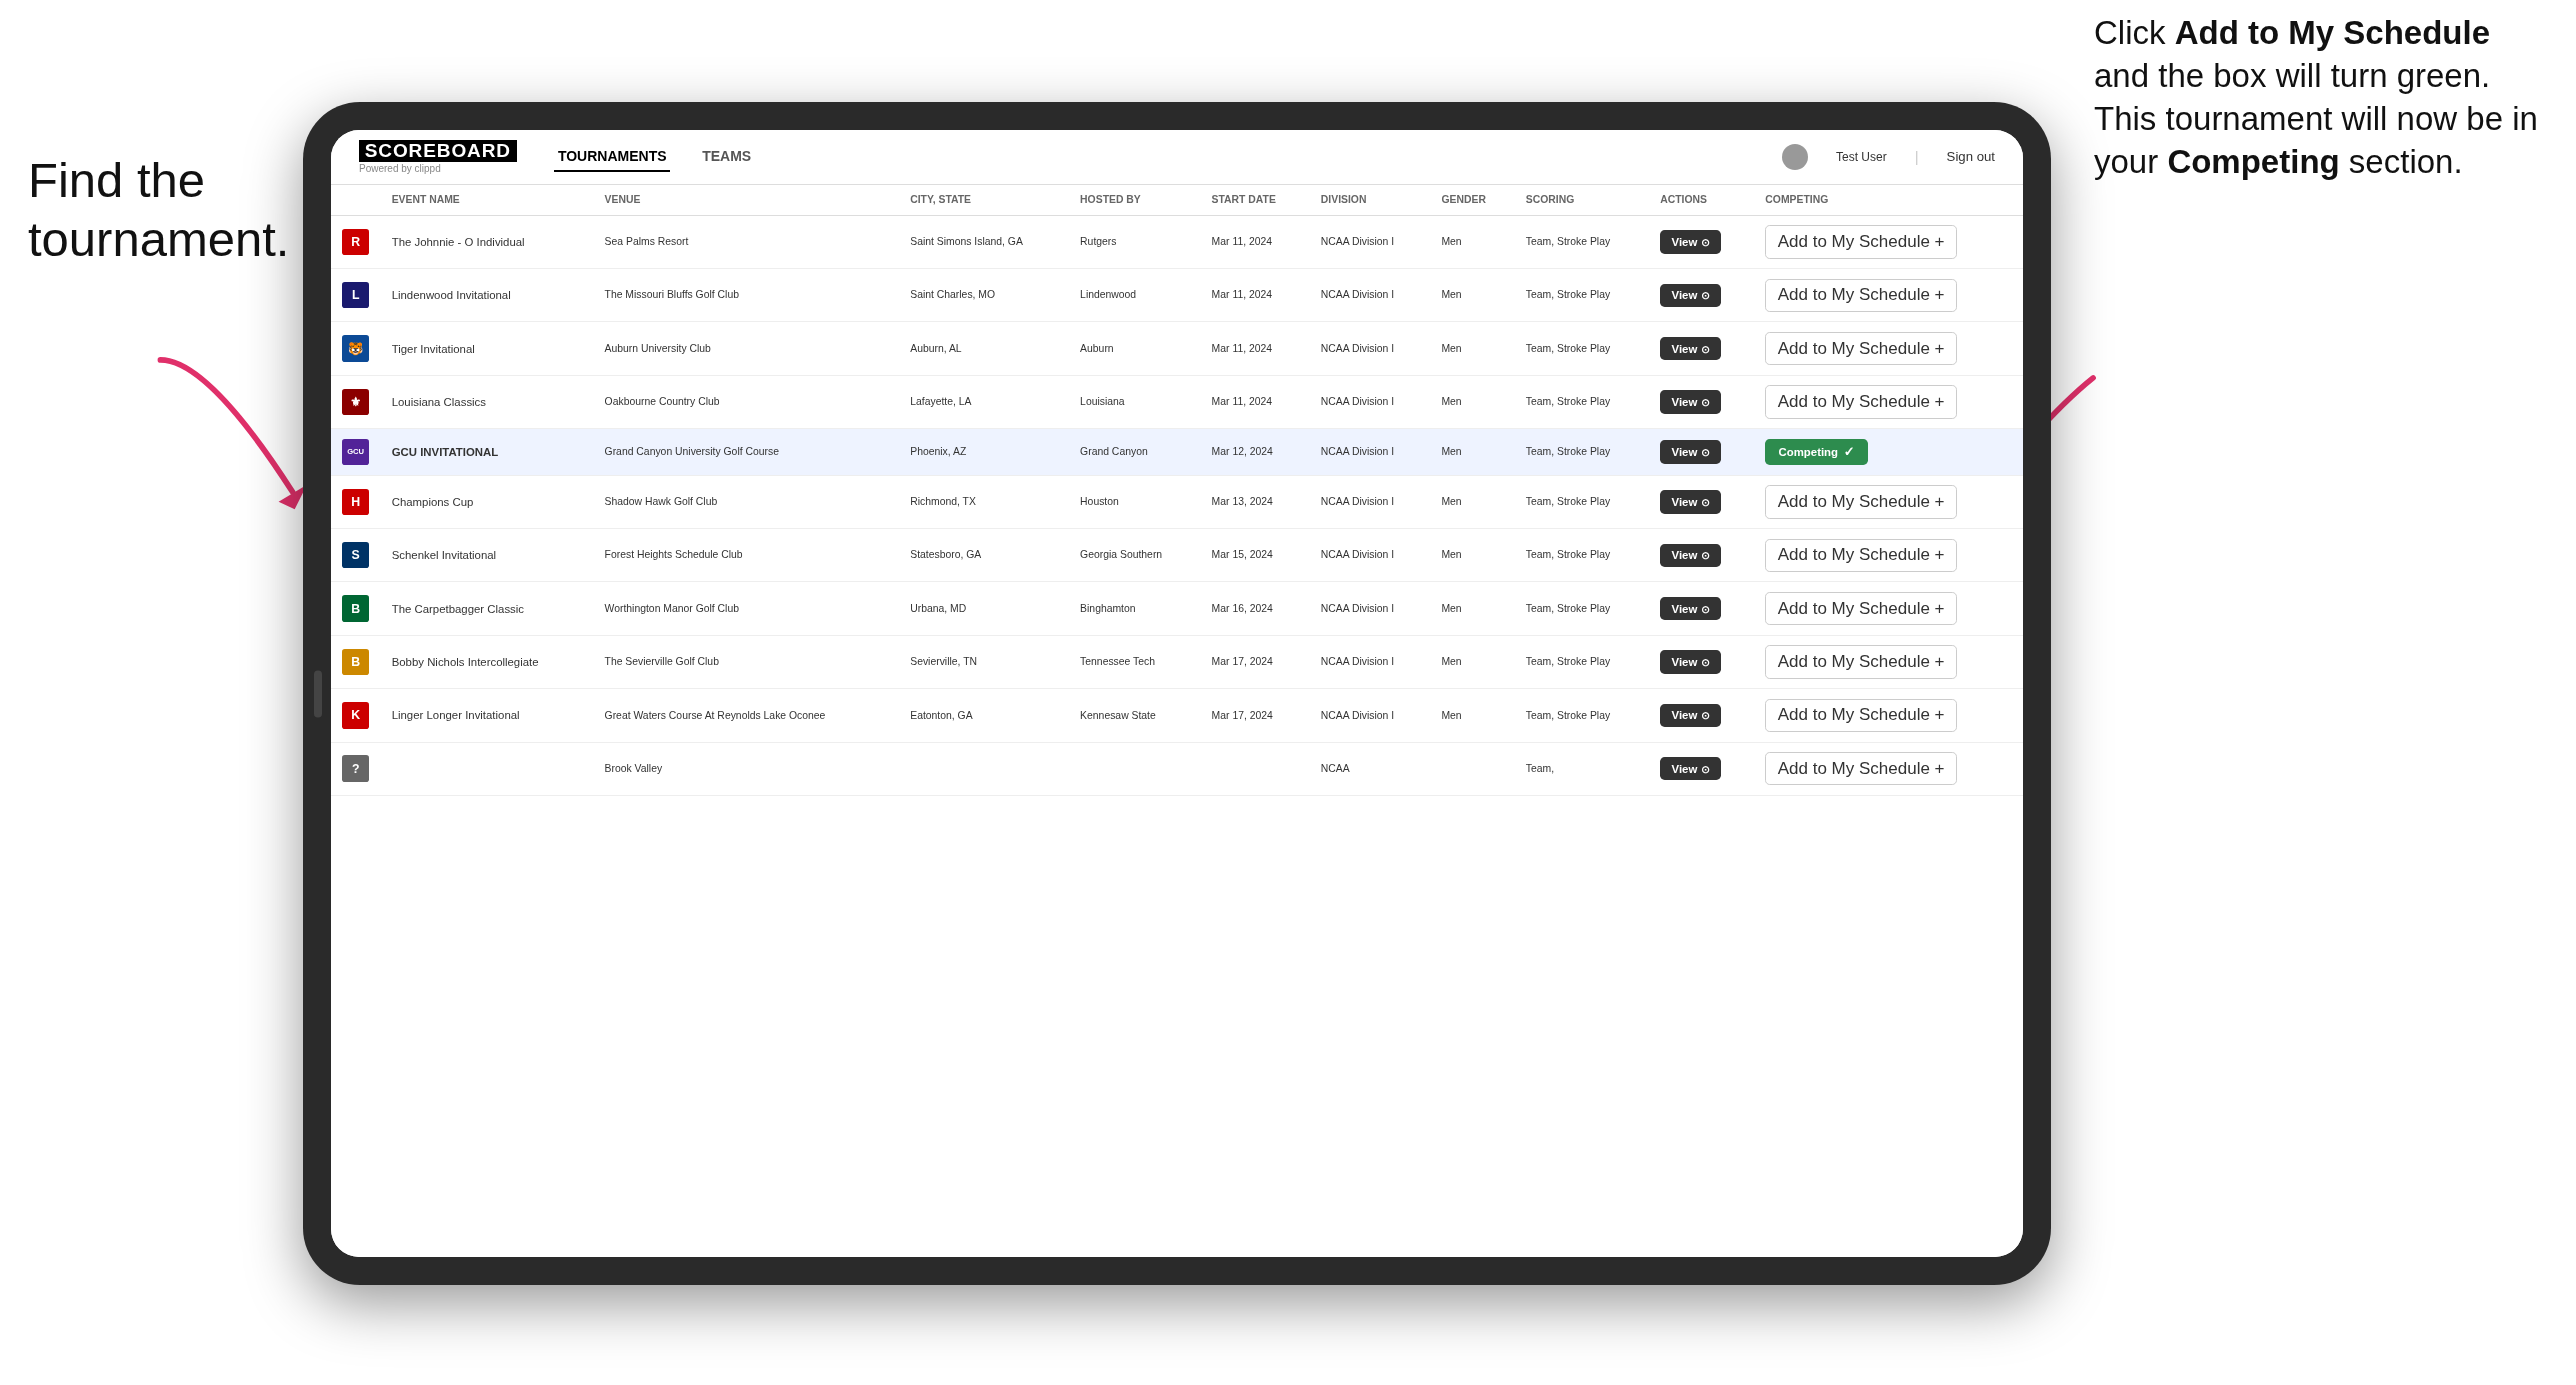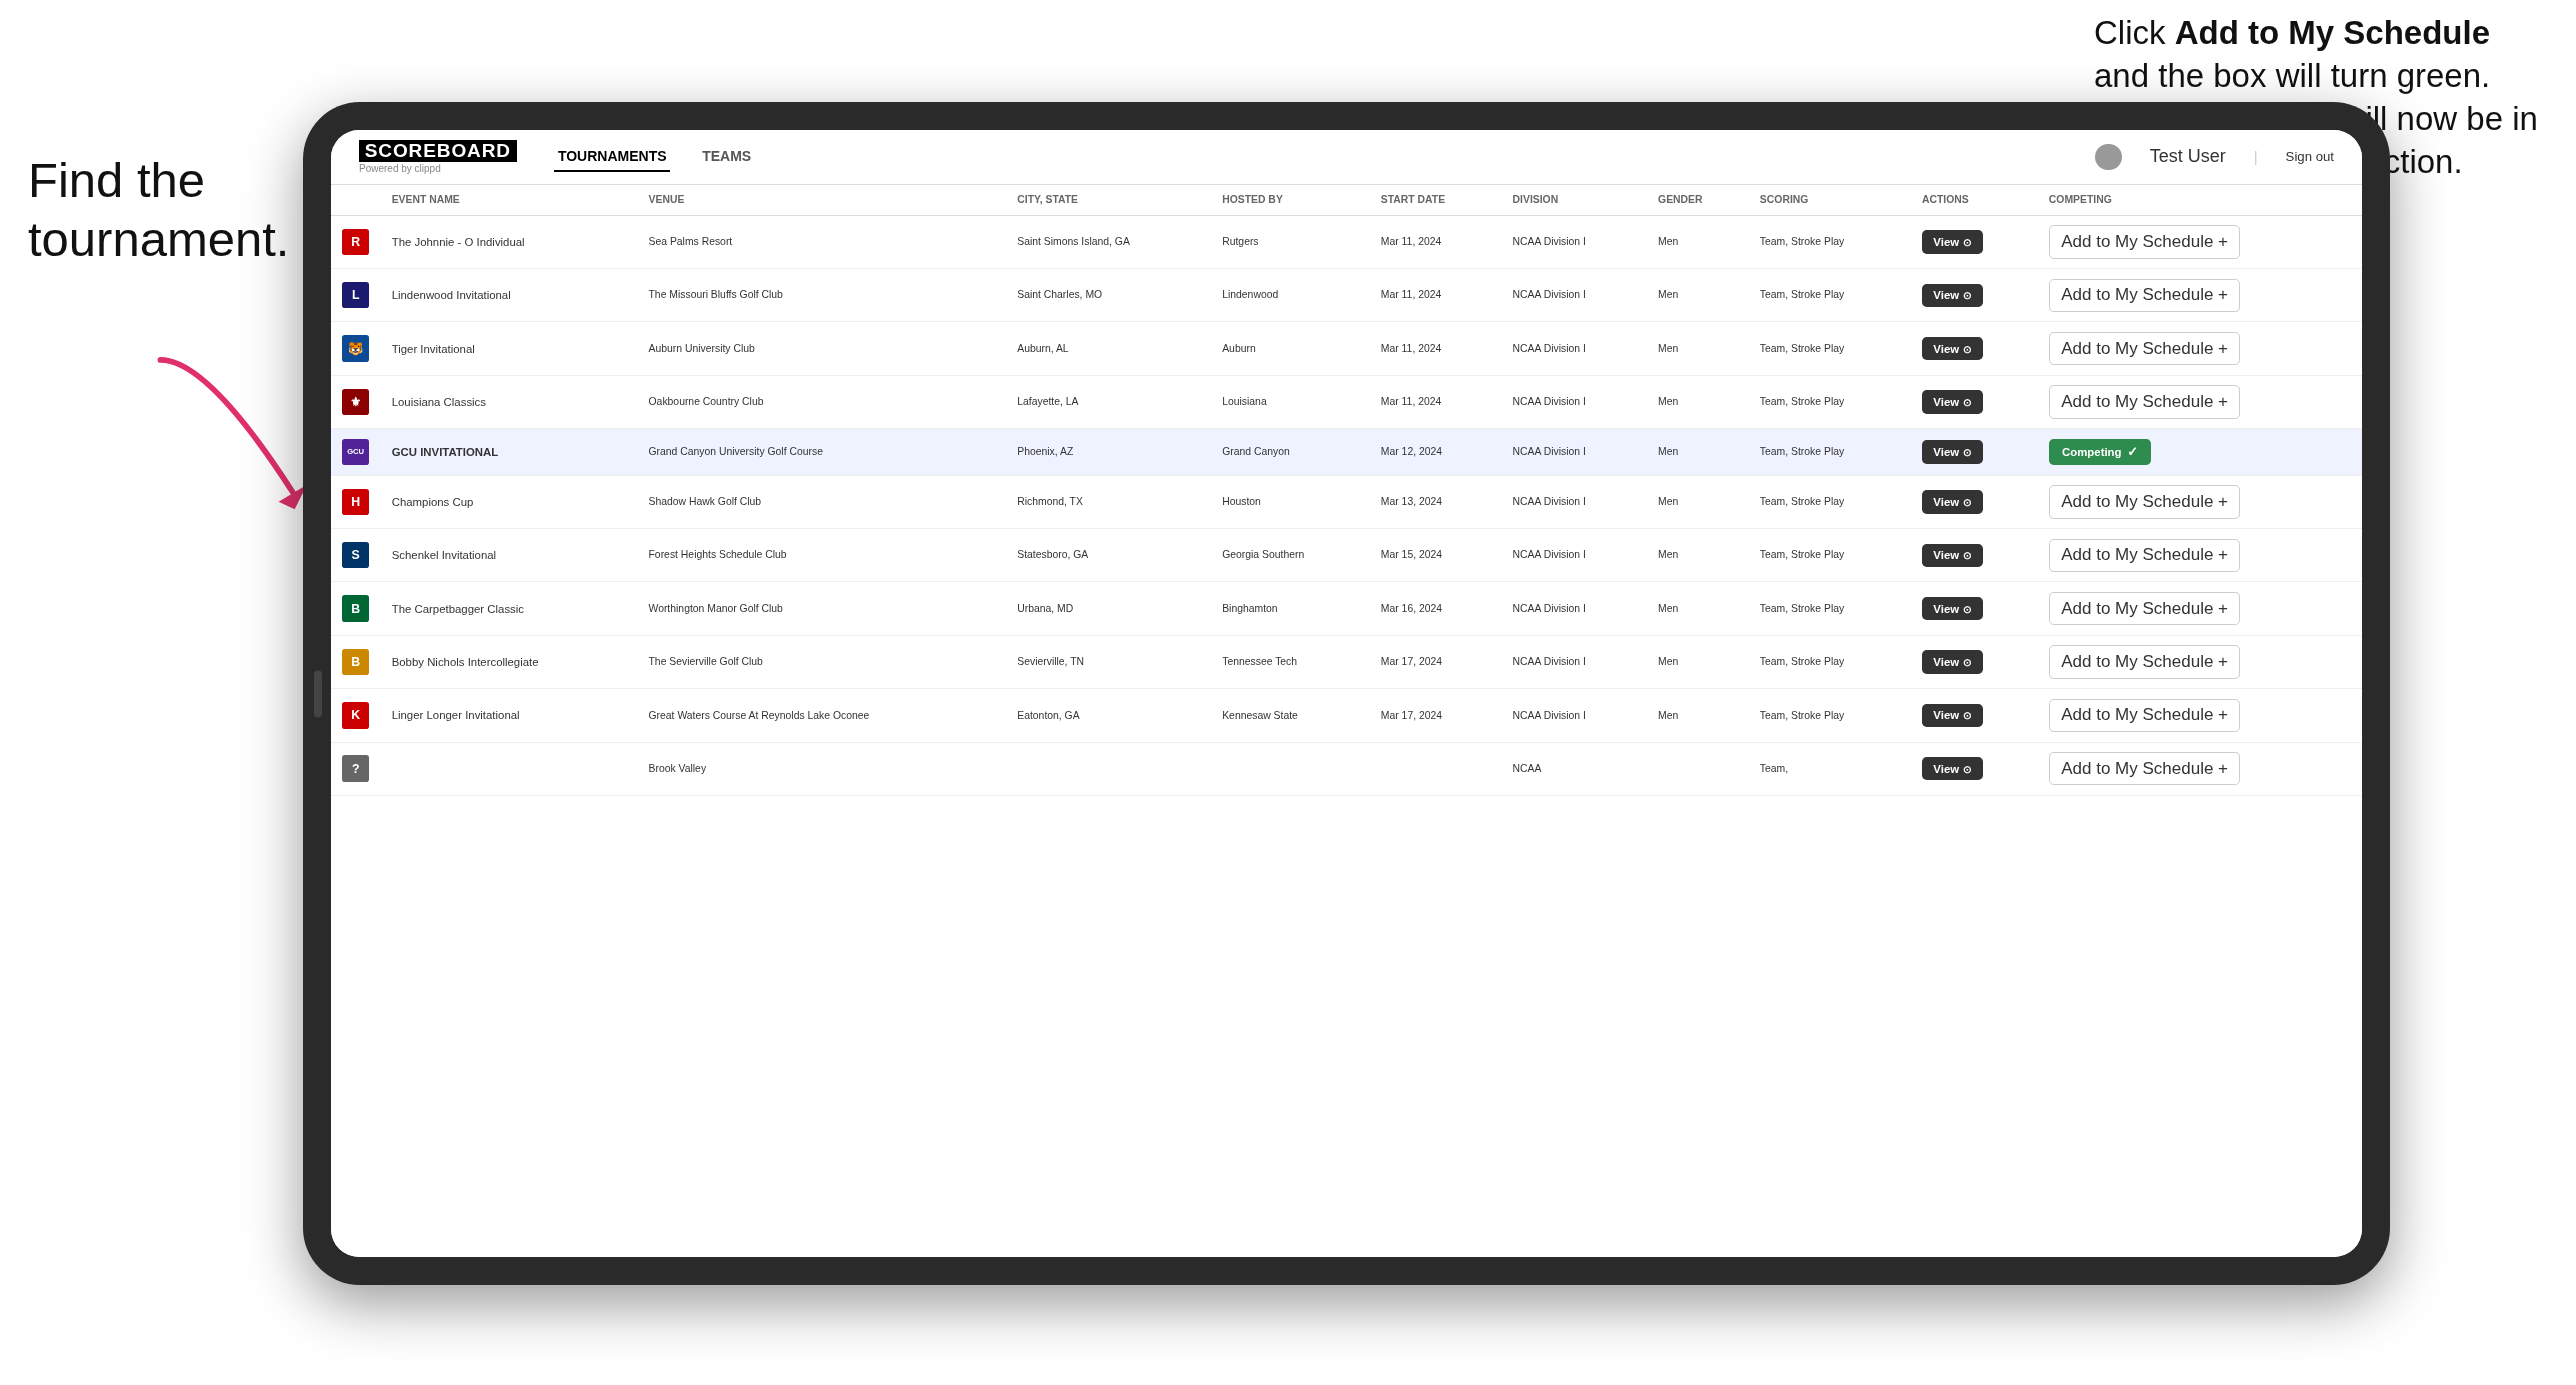--- a/index.html
+++ b/index.html
@@ -55,21 +55,21 @@
       top: 359px;
       width: 189px;
       height: 189px;
     }
 
     
     .tablet {
       position: absolute;
       left: 303px;
       top: 102px;
-      width: 2087px;
+      width: 1748px;
       height: 1183px;
       background: #2a2a2a;
       border-radius: 57px;
       padding: 28px;
       box-shadow: 0 19px 57px rgba(0,0,0,0.4);
     }
 
     .tablet-screen {
       width: 100%;
       height: 100%;
@@ -125,21 +125,21 @@
       text-decoration: none;
     }
     .nav-tab.active {
       color: #000;
       border-bottom: 2.8px solid #000;
     }
 
     .nav-spacer { flex: 1; }
 
     .nav-user {
-      font-size: 18px;
+      font-size: 12px;
       color: #333;
       display: flex;
       align-items: center;
       gap: 7.6px;
     }
 
     .nav-avatar {
       width: 26.5px;
       height: 26.5px;
       background: #999;

